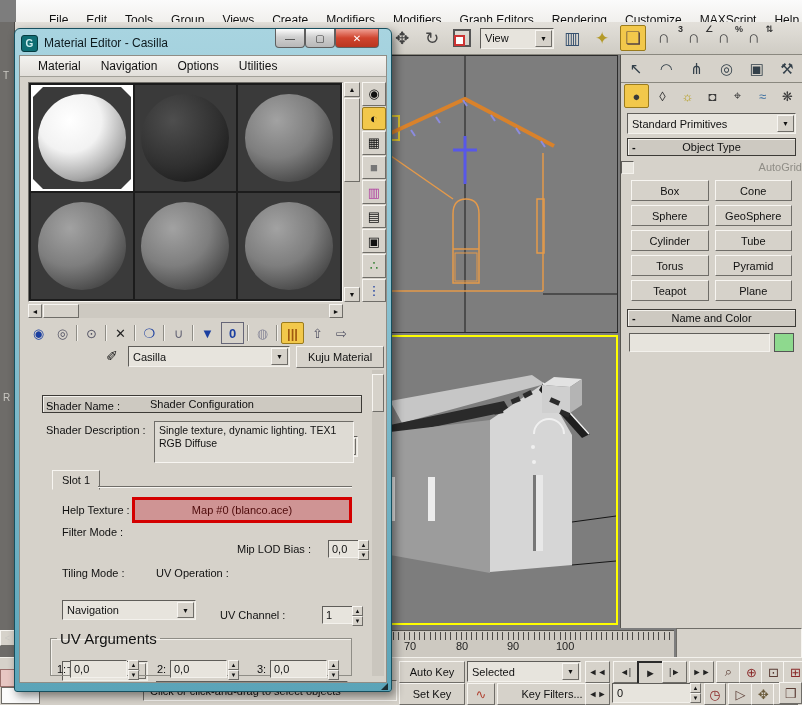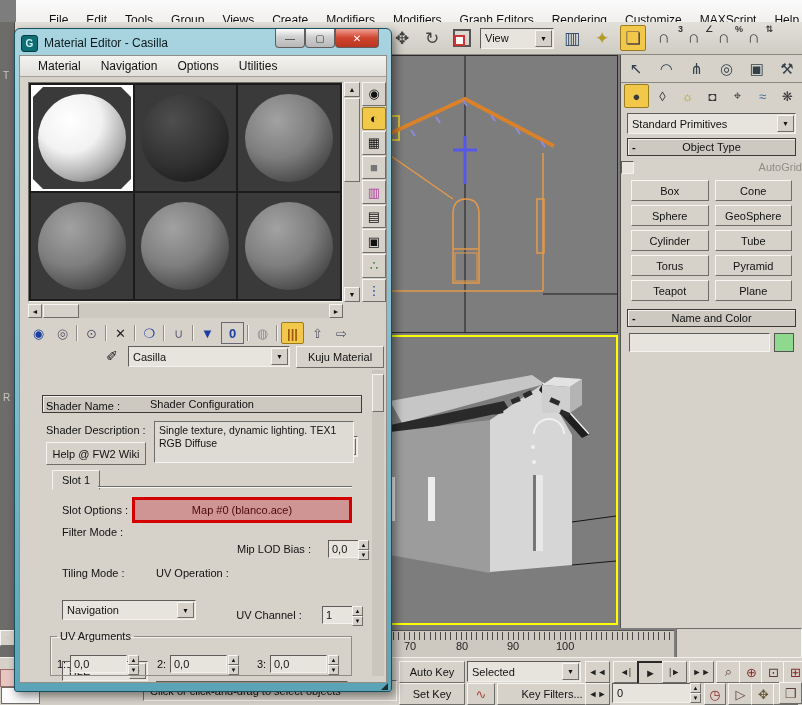--- a/index.html
+++ b/index.html
@@ -88,21 +88,21 @@
   .sb .ar{width:100%;height:15px;font-size:7px;display:flex;align-items:center;justify-content:center;
       border:1px solid;border-color:#f7f5f1 #6f6d68 #6f6d68 #f7f5f1;background:#d6d2ca;box-sizing:border-box;}
   #me-tools{left:8px;top:265px;width:352px;height:24px;display:flex;align-items:center;gap:3px;}
   #me-tools .ti{width:21px;height:20px;font-size:13px;display:flex;align-items:center;justify-content:center;color:#1b3fa0;}
   #me-tools .sep{width:1px;height:16px;background:#8f8d86;border-right:1px solid #f3f1ec;}
   .redb{border:3px solid #d40000;background:#cf9494;color:#4d0a0a;display:flex;align-items:center;justify-content:center;font-size:11px;}
   .tab{border:1px solid;border-color:#f7f5f1 #6f6d68 transparent #f7f5f1;background:#d6d2ca;
       display:flex;align-items:center;justify-content:center;font-size:11px;}
   fieldset.uvargs{position:absolute;left:30px;top:574px;width:300px;height:44px;margin:0;padding:0;
       border:1px solid #8f8d86;box-shadow:1px 1px 0 #f3f1ec inset;}
-  fieldset.uvargs legend{font-size:11px;margin-left:6px;padding:0 3px;}
+  fieldset.uvargs legend{font-size:15px;margin-left:6px;padding:0 3px;}
   .listener-pink{left:0;top:669px;width:40px;height:18px;background:#e7c6c2;border:1px solid #9a6f6b;box-sizing:border-box;}
   .listener-white{left:1px;top:687px;width:39px;height:17px;background:#fbfbfb;border:1px solid #6f6d68;box-sizing:border-box;}
   #lstrip{left:0;top:22px;width:14px;height:648px;background:#6e6c69;border-right:1px solid #4b4946;color:#c9c7c2;}
   #lstrip .lt{position:absolute;left:3px;font-size:10px;}
 </style>
 </head>
 <body>
 
 <div id="app">
 
@@ -423,26 +423,25 @@
       <span class="lbl abs" style="left:26px;top:344px;">Shader Name :</span>
       <div class="dd abs" style="left:134px;top:341px;width:202px;height:19px;">
         <span class="val">TrainBasicObjectDiffuse.fx</span>
         <span class="ddb">▼</span>
       </div>
 
       <span class="lbl abs" style="left:26px;top:368px;">Shader Description :</span>
       <div class="bvli abs" style="left:134px;top:365px;width:200px;height:42px;background:#dedbd4;padding:2px 4px;box-sizing:border-box;font-size:10.5px;line-height:13px;">
         <span>Single texture, dynamic lighting. TEX1 RGB Diffuse</span>
       </div>
-      <div class="btn abs" style="left:26px;top:386px;width:98px;height:21px;">Help @ FW2 Wiki</div>
 
       <div class="tab abs" style="left:32px;top:414px;width:46px;height:18px;text-align:center;">Slot 1</div>
       <div class="abs" style="left:78px;top:431px;width:254px;height:0;border-top:1px solid #f7f5f1;box-shadow:0 -1px 0 #6f6d68;"></div>
 
-      <span class="lbl abs" style="left:42px;top:448px;">Slot Options :</span>
+      <span class="lbl abs" style="left:42px;top:448px;">Help Texture :</span>
       <div class="redb abs" style="left:112px;top:441px;width:214px;height:20px;">Map #0 (blanco.ace)</div>
 
       <span class="lbl abs" style="left:42px;top:470px;">Filter Mode :</span>
       <div class="dd abs" style="left:42px;top:484px;width:132px;height:18px;">
         <span class="val">Navigation</span>
         <span class="ddb">▼</span>
       </div>
       <span class="lbl abs" style="left:202px;top:487px;width:104px;text-align:center;">Mip LOD Bias :</span>
       <div class="fld abs" style="left:308px;top:484px;width:26px;height:16px;padding-left:3px;line-height:16px;">0,0</div>
       <span class="spn abs" style="left:338px;top:484px;height:18px;">
@@ -454,21 +453,21 @@
       <span class="lbl abs" style="left:136px;top:511px;">UV Operation :</span>
       <div class="dd abs" style="left:42px;top:525px;width:84px;height:18px;">
         <span class="val">TILE</span>
         <span class="ddb">▼</span>
       </div>
       <div class="dd abs" style="left:136px;top:525px;width:190px;height:18px;">
         
         
       </div>
 
-      <span class="lbl abs" style="left:200px;top:553px;width:98px;text-align:center;">UV Channel :</span>
+      <span class="lbl abs" style="left:200px;top:553px;width:98px;text-align:left;">UV Channel :</span>
       <div class="fld abs" style="left:302px;top:550px;width:26px;height:16px;padding-left:3px;line-height:16px;">1</div>
       <span class="spn abs" style="left:332px;top:550px;height:18px;">
           <span>▲</span>
           <span>▼</span>
         </span>
 
       <fieldset class="uvargs">
         <legend>UV Arguments</legend>
         <span class="lbl abs" style="left:6px;top:16px;">1:</span>
         <div class="fld abs" style="left:19px;top:13px;width:52px;height:16px;padding-left:3px;line-height:16px;">0,0</div>

